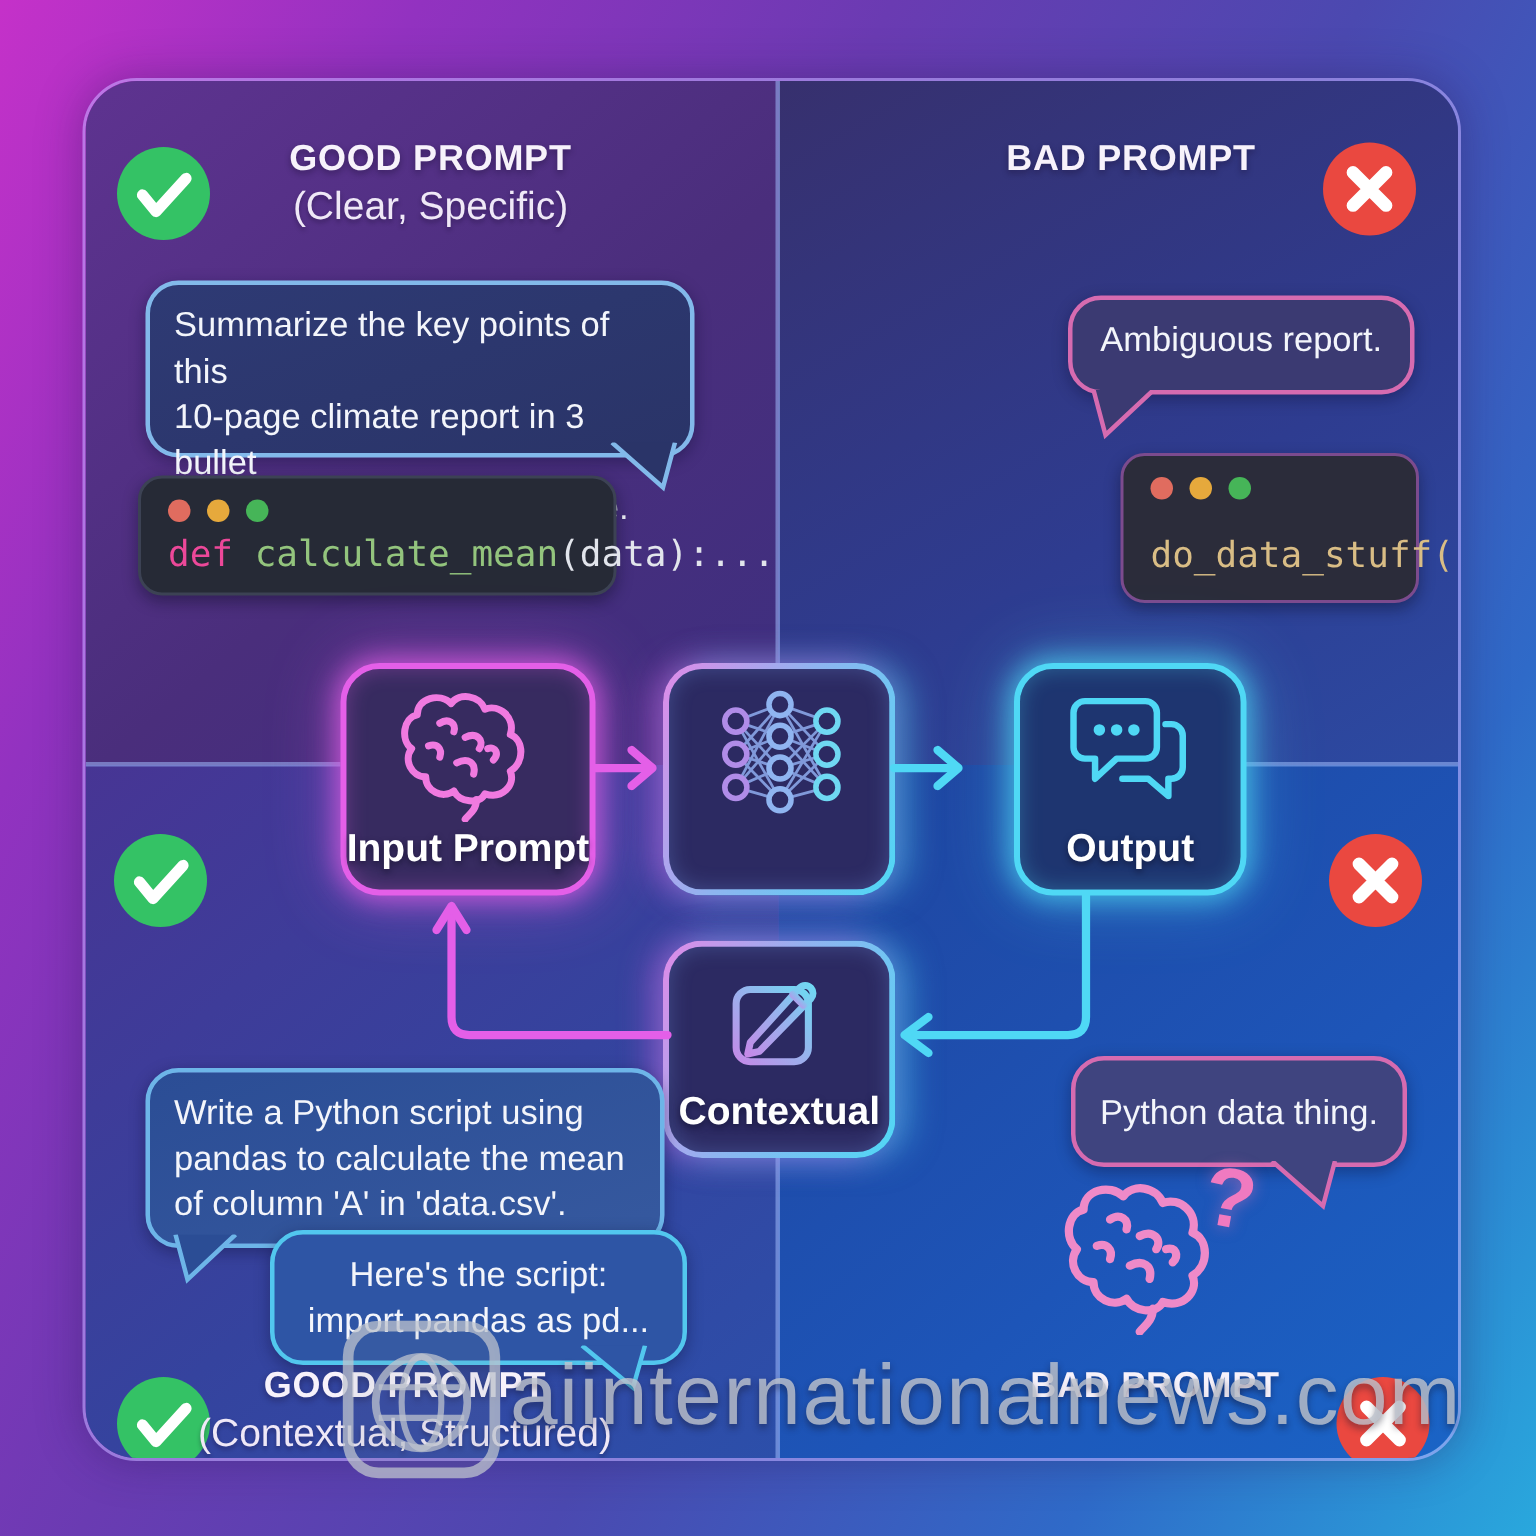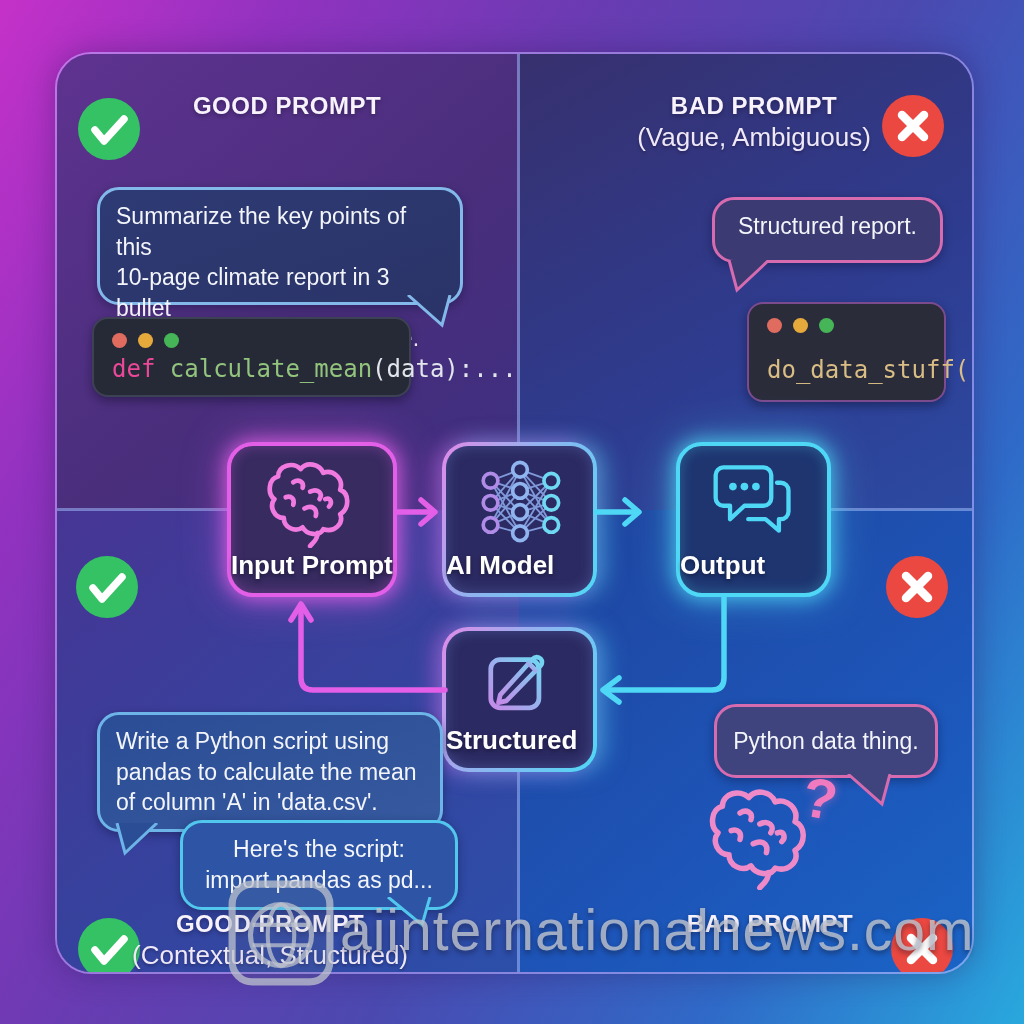--- a/index.html
+++ b/index.html
@@ -37,21 +37,21 @@
   .codeline{position:absolute;left:18px;bottom:12px;font-family:"DejaVu Sans Mono",monospace;font-size:24px;white-space:nowrap;}
   .ck{color:#ec4899;} .cn{color:#93c47d;} .cr{color:#e2e5ec;} .cy{color:#d9bd85;}
   .flow-box{position:absolute;border-radius:26px;}
   .fb-pink{border:4px solid #e45fe8;background:#372b60;
            box-shadow:0 0 18px 3px rgba(228,95,232,.75),0 0 44px 6px rgba(228,95,232,.3),inset 0 0 14px rgba(228,95,232,.3);}
   .fb-cyan{border:4px solid #4fd8f5;background:#1e3570;
            box-shadow:0 0 18px 3px rgba(79,216,245,.7),0 0 44px 6px rgba(79,216,245,.3),inset 0 0 14px rgba(79,216,245,.3);}
   .fb-grad{border:4px solid transparent;
            background:linear-gradient(#2c2a62,#2c2a62) padding-box,linear-gradient(115deg,#e08ae8 0%,#8fb4f0 45%,#4fd8f5 100%) border-box;
            box-shadow:-8px 0 22px rgba(228,95,232,.45),8px 0 22px rgba(79,216,245,.5),inset 0 0 14px rgba(120,160,240,.3);}
-  .flow-label{position:absolute;bottom:12px;left:0;width:100%;text-align:left;font-weight:700;
+  .flow-label{position:absolute;bottom:12px;left:0;width:100%;text-align:center;font-weight:700;
               font-size:26px;color:#fff;text-shadow:0 2px 4px rgba(10,10,30,.5);}
   .flow-icon{position:absolute;top:8px;left:50%;transform:translateX(-50%);}
   .arrow{position:absolute;}
   #qmark{position:absolute;font-size:56px;font-weight:700;color:#f07ac0;transform:rotate(10deg);
          text-shadow:0 0 10px rgba(240,122,192,.5);}
   #watermark-text{position:absolute;left:340px;top:897px;font-size:57px;letter-spacing:1px;
          color:rgba(192,197,207,.80);text-shadow:0 3px 5px rgba(20,20,40,.45);z-index:60;white-space:nowrap;}
   #watermark-logo{position:absolute;left:226px;top:878px;z-index:60;}
 </style>
 </head>
@@ -69,48 +69,48 @@
   <div class="divider" style="left:745px;top:454px;width:170px;height:3px;"></div>
 
   <div class="badge" style="left:19px;top:42px;">
     <svg width="66" height="66">
         <circle cx="33" cy="33" r="31" fill="#34c265"></circle>
         <path d="M19,34 l9,11 l20,-22" stroke="#fff" stroke-width="7.5" fill="none" stroke-linecap="round" stroke-linejoin="round"></path>
       </svg>
   </div>
   <div class="header-block" style="left:80px;top:38px;">
     <div class="q-title">GOOD PROMPT</div>
+    <div class="q-sub">(Clear, Specific)</div>
   </div>
   <div class="bubble bub-tl" style="left:40px;top:133px;width:328px;height:90px;">Summarize the key points of this
 10-page climate report in 3 bullet
 points for a general audience.</div>
   <svg class="tail" style="left:348px;top:241px;" width="48" height="34">
     <polygon points="3,0 45,0 37,30" fill="#2a3468"></polygon>
     <path d="M3,0 L37,30 L45,0" stroke="#82b9ea" stroke-width="3" fill="none"></path>
   </svg>
   <div class="codebox" style="left:35px;top:263px;width:315px;height:76px;">
     <div class="dots">
         <span class="d-red"></span>
         <span class="d-yel"></span>
         <span class="d-grn"></span>
       </div>
     <div class="codeline"><span class="ck">def </span><span class="cn">calculate_mean</span><span class="cr">(data):...</span></div>
   </div>
 
   <div class="header-block" style="left:547px;top:38px;">
     <div class="q-title">BAD PROMPT</div>
-    <div class="q-sub">(Vague, Ambiguous)</div>
   </div>
   <div class="badge" style="left:823px;top:39px;">
     <svg width="66" height="66">
         <circle cx="33" cy="33" r="31" fill="#ea4840"></circle>
         <path d="M22,22 L44,44 M44,22 L22,44" stroke="#fff" stroke-width="8.5" stroke-linecap="round"></path>
       </svg>
   </div>
-  <div class="bubble bub-tr" style="left:655px;top:143px;width:193px;height:38px;">Structured report.</div>
+  <div class="bubble bub-tr" style="left:655px;top:143px;width:193px;height:38px;">Ambiguous report.</div>
   <svg class="tail" style="left:668px;top:206px;" width="48" height="34">
     <polygon points="4,0 44,0 12,30" fill="#3b3a72"></polygon>
     <path d="M4,0 L12,30 L44,0" stroke="#d66bb0" stroke-width="3" fill="none"></path>
   </svg>
   <div class="codebox tr" style="left:690px;top:248px;width:195px;height:96px;">
     <div class="dots">
         <span class="d-red"></span>
         <span class="d-yel"></span>
         <span class="d-grn"></span>
       </div>
@@ -166,21 +166,20 @@
           <circle cx="18" cy="76" r="8" stroke="#b08ce8"></circle>
         <circle cx="50" cy="16" r="8" stroke="#8fb4f0"></circle>
           <circle cx="50" cy="39" r="8" stroke="#8fb4f0"></circle>
           <circle cx="50" cy="62" r="8" stroke="#8fb4f0"></circle>
           <circle cx="50" cy="85" r="8" stroke="#8fb4f0"></circle>
         <circle cx="84" cy="28" r="8" stroke="#6fd8f2"></circle>
           <circle cx="84" cy="52" r="8" stroke="#6fd8f2"></circle>
           <circle cx="84" cy="76" r="8" stroke="#6fd8f2"></circle>
       </g>
     </svg>
-    <div class="flow-label">AI Model</div>
   </div>
 
   <div class="flow-box fb-cyan" style="left:590px;top:388px;width:147px;height:147px;margin-left:29px;">
     <svg class="flow-icon" width="96" height="92" viewBox="0 0 100 96">
       <g stroke="#4fd8f5" stroke-width="4.5" fill="none" stroke-linecap="round" stroke-linejoin="round">
         <path d="M18,14 h42 a8,8 0 0 1 8,8 v24 a8,8 0 0 1 -8,8 H40 l-15,14 v-14 h-7 a8,8 0 0 1 -8,-8 V22 a8,8 0 0 1 8,-8 z"></path>
         <path d="M74,30 h4 a8,8 0 0 1 8,8 v22 a8,8 0 0 1 -8,8 h-2 v12 l-14,-12 h-18"></path>
       </g>
       <g fill="#4fd8f5">
         <circle cx="28" cy="34" r="4"></circle>
@@ -198,21 +197,21 @@
         <stop offset="0" stop-color="#c48ae8"></stop>
             <stop offset="1" stop-color="#6fd8f2"></stop>
           </linearGradient>
         </defs>
       <g stroke="url(#pg)" stroke-width="5.5" fill="none" stroke-linecap="round" stroke-linejoin="round">
         <rect x="16" y="24" width="56" height="56" rx="11"></rect>
         <path d="M34,72 l-9,2 2,-9 38,-42 a6,6 0 0 1 9,0 l0,0 a6,6 0 0 1 0,8 z"></path>
         <path d="M60,28 l8,8"></path>
       </g>
     </svg>
-    <div class="flow-label">Structured</div>
+    <div class="flow-label">Contextual</div>
   </div>
 
   <svg class="arrow" style="left:336px;top:440px;" width="52" height="36">
     <g stroke="#e45fe8" stroke-width="5.5" fill="none" stroke-linecap="round" stroke-linejoin="round">
       <line x1="3" y1="18" x2="38" y2="18"></line>
         <path d="M28,6 L42,18 L28,30"></path>
     </g>
   </svg>
   <svg class="arrow" style="left:536px;top:440px;" width="56" height="36">
     <g stroke="#4fd8f5" stroke-width="5.5" fill="none" stroke-linecap="round" stroke-linejoin="round">

